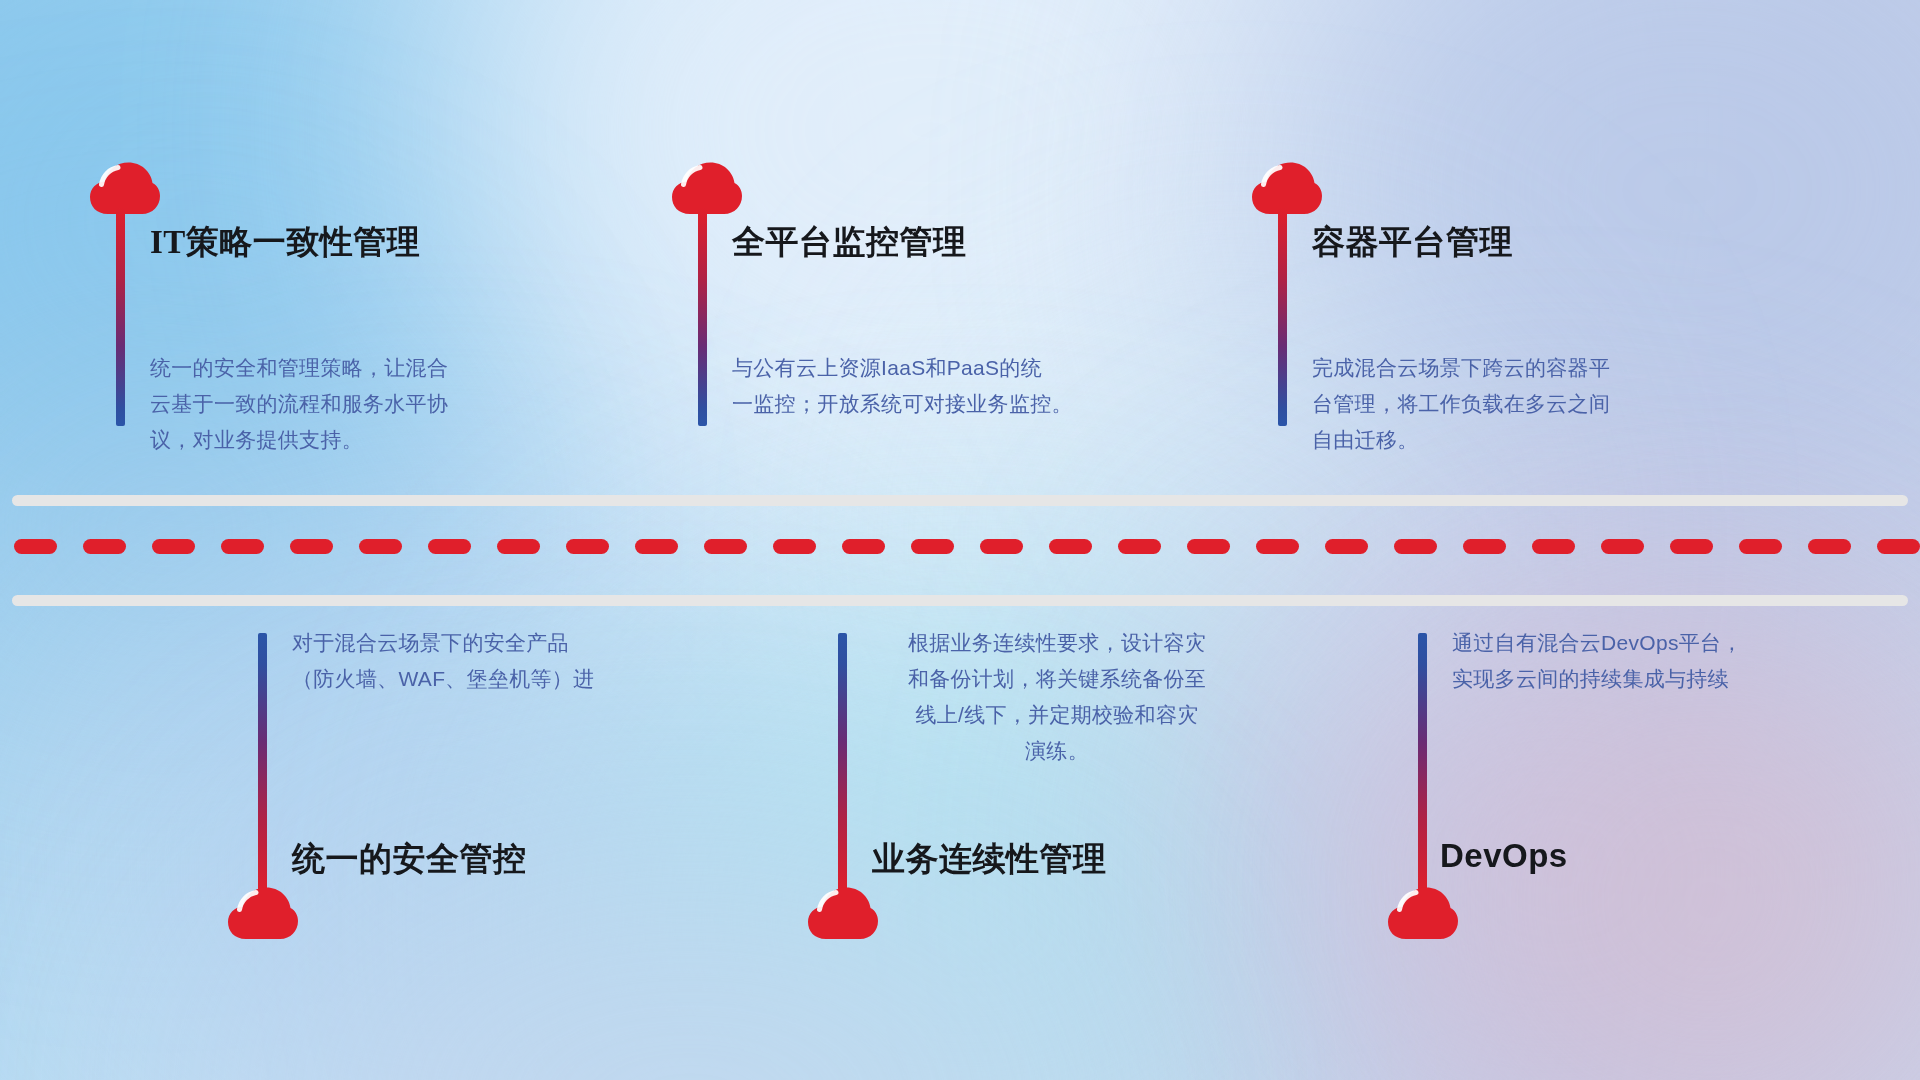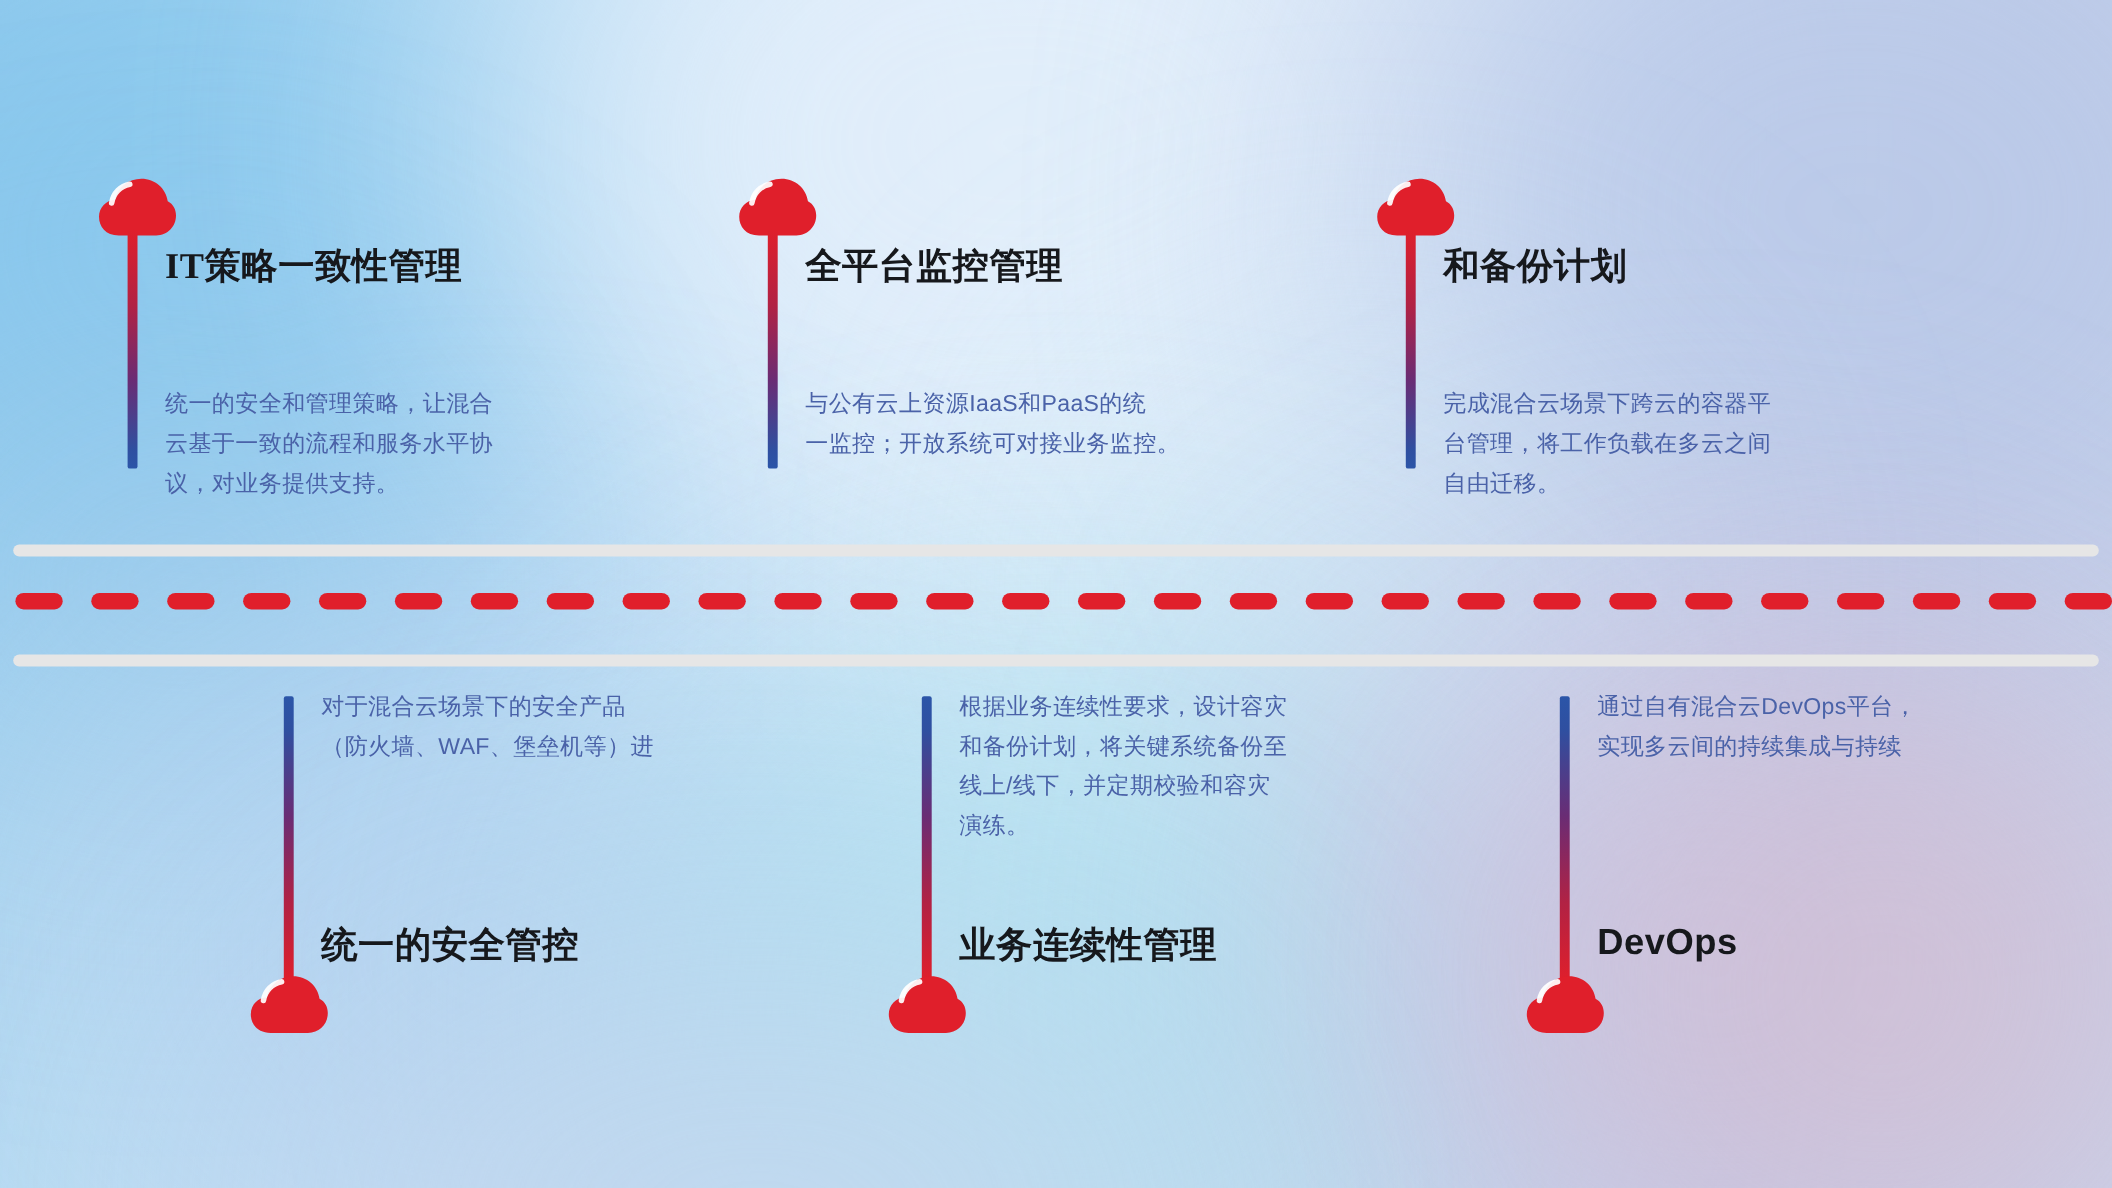--- a/index.html
+++ b/index.html
@@ -190,21 +190,21 @@
   </div>
 
   <div class="node top-row" style="left:1250px; top:160px; width:430px;">
     <div class="cloud-icon" style="left:0;">
       <svg viewBox="0 0 74 56" xmlns="http://www.w3.org/2000/svg">
         <path d="M20 54 C8 54 2 46 2 37 C2 28.5 8.5 22 16.5 21.5 C19 10 29 2.5 40.5 2.5 C53 2.5 63 11.5 64.5 23 C69.5 25.5 72 30.5 72 36 C72 46 64.5 54 54 54 Z" fill="#e01f2b"></path>
         <path d="M13.5 24.5 C15 15.5 21.5 9 30 7.5" fill="none" stroke="#ffffff" stroke-width="5" stroke-linecap="round" opacity="0.92"></path>
       </svg>
     </div>
     <div class="stem top-stem" style="left:28px;"></div>
-    <div class="node-title" style="left:62px;">和备份计划</div>
+    <div class="node-title" style="left:62px;">容器平台管理</div>
     <div class="node-desc" style="left:62px; width:370px;">
       <p>完成混合云场景下跨云的容器平</p>
       <p>台管理，将工作负载在多云之间</p>
       <p>自由迁移。</p>
     </div>
   </div>
 
   <div class="divider-band">
     <div class="divider-rail top" style="background: rgb(230, 230, 230);"></div>
     <div class="divider-dashes" id="dash-row">
@@ -250,42 +250,42 @@
     <div class="cloud-icon" style="left:-4px;">
       <svg viewBox="0 0 74 56" xmlns="http://www.w3.org/2000/svg">
         <path d="M20 54 C8 54 2 46 2 37 C2 28.5 8.5 22 16.5 21.5 C19 10 29 2.5 40.5 2.5 C53 2.5 63 11.5 64.5 23 C69.5 25.5 72 30.5 72 36 C72 46 64.5 54 54 54 Z" fill="#e01f2b"></path>
         <path d="M13.5 24.5 C15 15.5 21.5 9 30 7.5" fill="none" stroke="#ffffff" stroke-width="5" stroke-linecap="round" opacity="0.92"></path>
       </svg>
     </div>
   </div>
 
   <div class="node bottom-row" style="left:810px; top:625px; width:440px;">
     <div class="stem bottom-stem" style="left:28px;"></div>
-    <div class="node-desc" style="left:62px; width:370px;">
+    <div class="node-desc" style="left:62px; width:370px;text-align:center;">
       <p>根据业务连续性要求，设计容灾</p>
       <p>和备份计划，将关键系统备份至</p>
       <p>线上/线下，并定期校验和容灾</p>
       <p>演练。</p>
     </div>
     <div class="node-title" style="left:62px;">业务连续性管理</div>
     <div class="cloud-icon" style="left:-4px;">
       <svg viewBox="0 0 74 56" xmlns="http://www.w3.org/2000/svg">
         <path d="M20 54 C8 54 2 46 2 37 C2 28.5 8.5 22 16.5 21.5 C19 10 29 2.5 40.5 2.5 C53 2.5 63 11.5 64.5 23 C69.5 25.5 72 30.5 72 36 C72 46 64.5 54 54 54 Z" fill="#e01f2b"></path>
         <path d="M13.5 24.5 C15 15.5 21.5 9 30 7.5" fill="none" stroke="#ffffff" stroke-width="5" stroke-linecap="round" opacity="0.92"></path>
       </svg>
     </div>
   </div>
 
   <div class="node bottom-row" style="left:1390px; top:625px; width:440px;">
     <div class="stem bottom-stem" style="left:28px;"></div>
     <div class="node-desc" style="left:62px; width:370px;">
       <p>通过自有混合云DevOps平台，</p>
       <p>实现多云间的持续集成与持续</p>
     </div>
-    <div class="node-title" style="left:62px;">DevOps</div>
+    <div class="node-title" style="left:50px;">DevOps</div>
     <div class="cloud-icon" style="left:-4px;">
       <svg viewBox="0 0 74 56" xmlns="http://www.w3.org/2000/svg">
         <path d="M20 54 C8 54 2 46 2 37 C2 28.5 8.5 22 16.5 21.5 C19 10 29 2.5 40.5 2.5 C53 2.5 63 11.5 64.5 23 C69.5 25.5 72 30.5 72 36 C72 46 64.5 54 54 54 Z" fill="#e01f2b"></path>
         <path d="M13.5 24.5 C15 15.5 21.5 9 30 7.5" fill="none" stroke="#ffffff" stroke-width="5" stroke-linecap="round" opacity="0.92"></path>
       </svg>
     </div>
   </div>
 
 </div>
 

